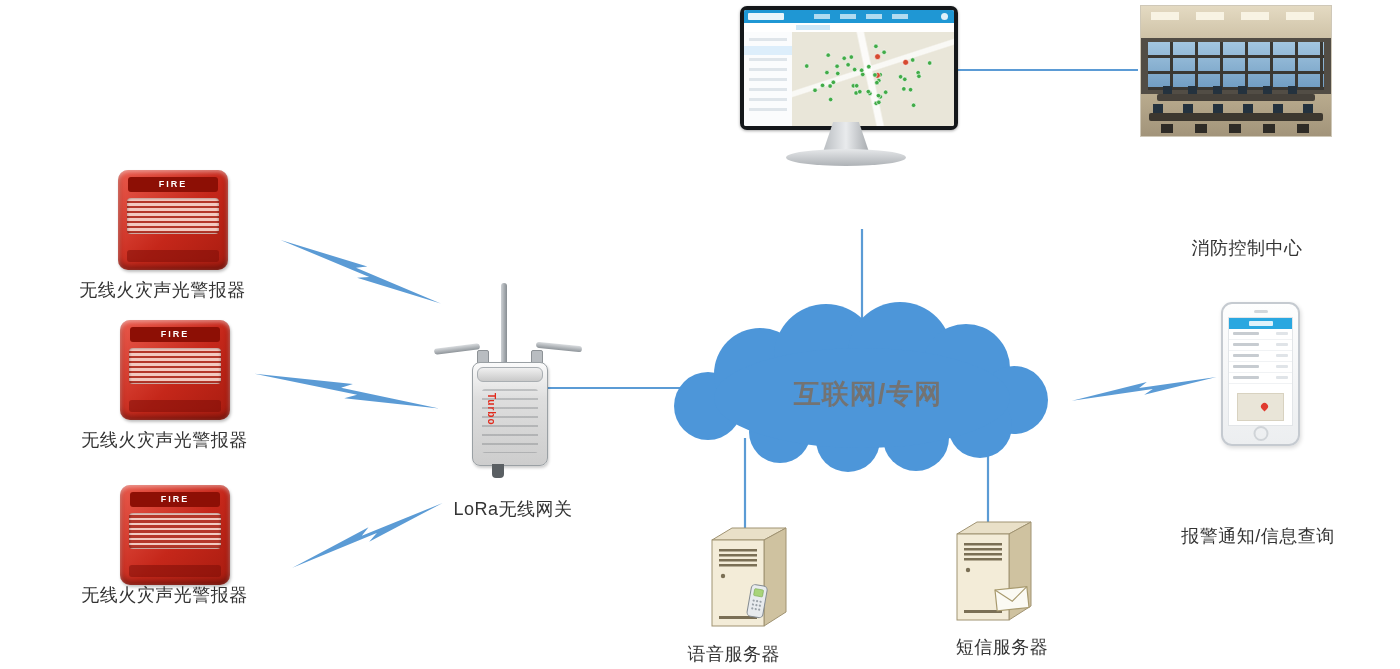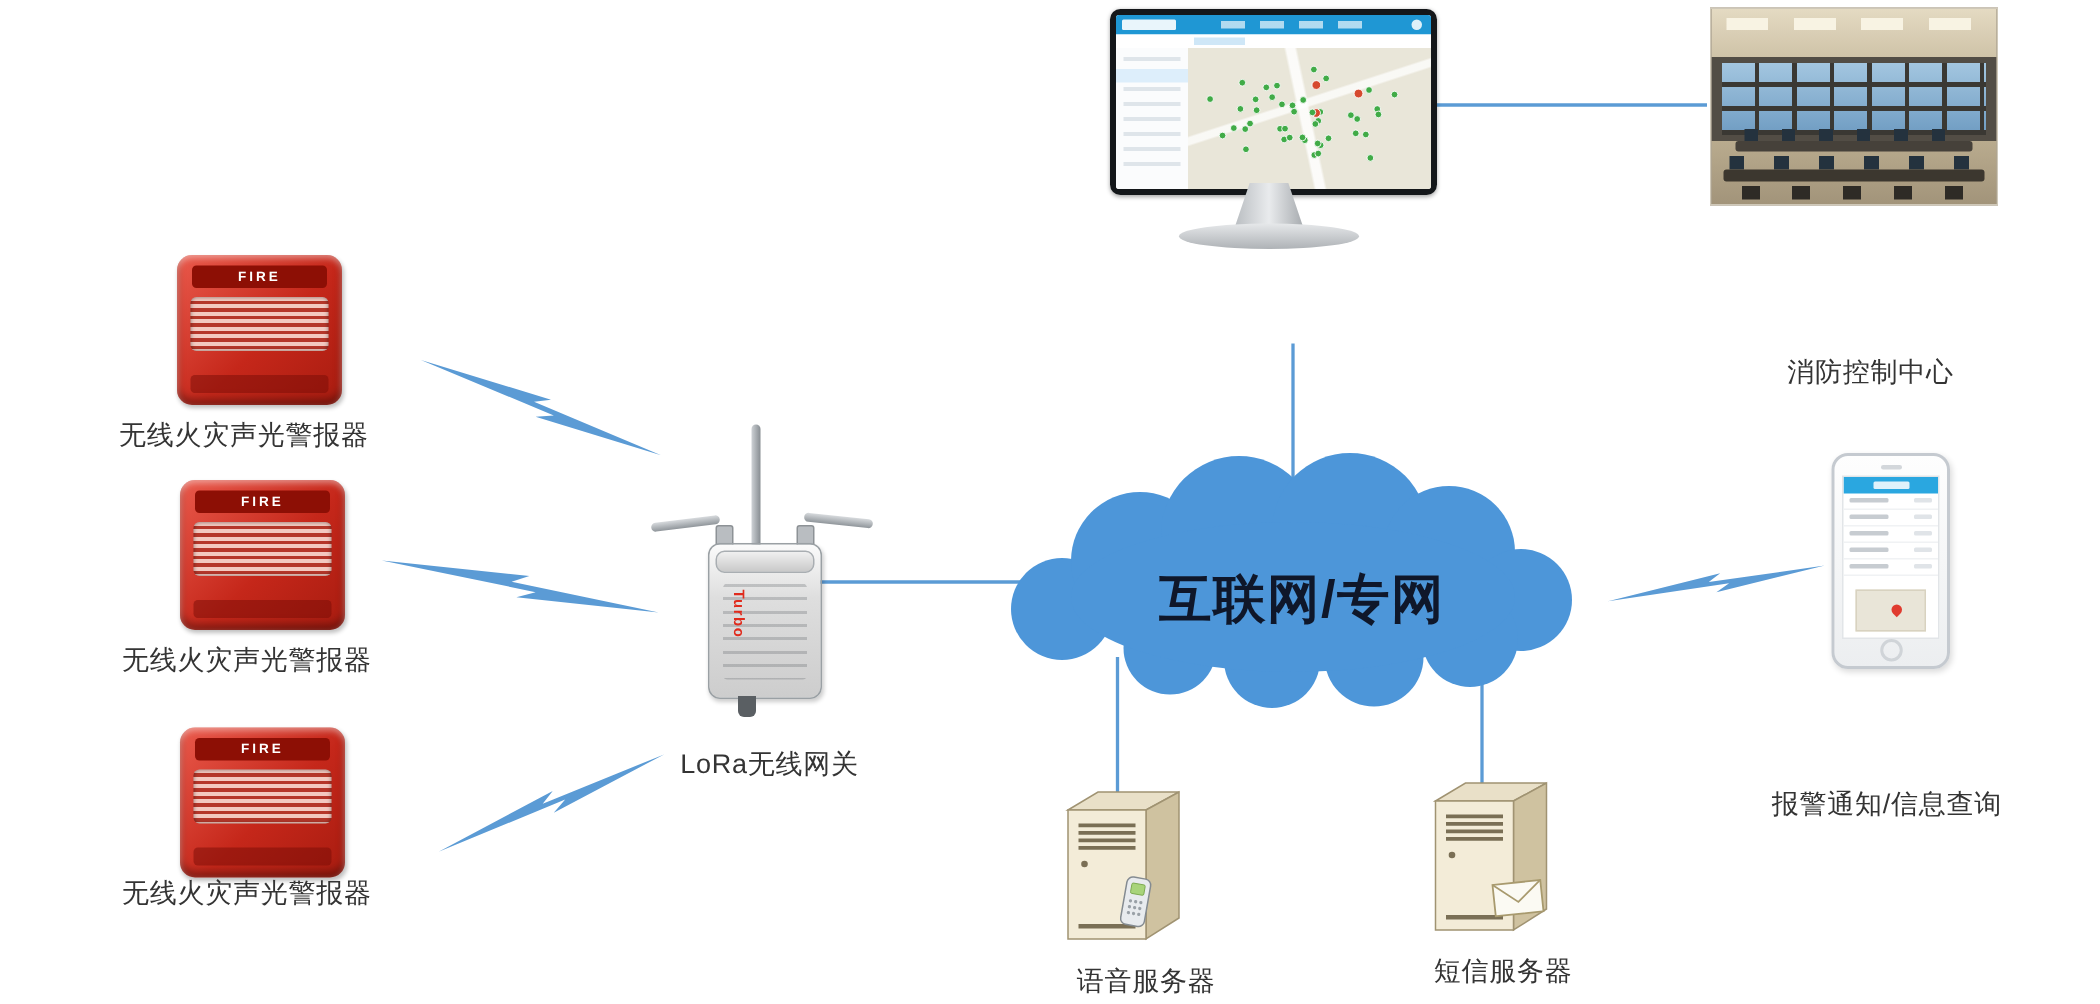--- a/index.html
+++ b/index.html
@@ -36,21 +36,21 @@
     border:1px solid #a9aeb2;border-radius:6px;}
   .gw-ribs{position:absolute;left:9px;right:9px;top:26px;bottom:12px;border-radius:3px;
     background:repeating-linear-gradient(180deg,rgba(90,95,100,.28) 0 2px,transparent 2px 9px);}
   .gw-brand{position:absolute;left:13px;top:30px;color:#e02b1d;font-size:10px;font-weight:bold;
     writing-mode:vertical-rl;letter-spacing:1px;}
   .gw-stub{position:absolute;left:62px;top:184px;width:12px;height:14px;background:#5a5f63;border-radius:0 0 4px 4px;}
 
   
   .cloud-svg{position:absolute;left:660px;top:296px;z-index:2;}
   .cloud-label{position:absolute;left:760px;top:376px;width:216px;z-index:3;text-align:center;
-    color:#0f172a;font-size:35px;font-weight:bold;letter-spacing:1px;}
+    color:#737373;font-size:27px;font-weight:bold;letter-spacing:1px;}
 
   
   .monitor{position:absolute;left:740px;top:6px;width:220px;height:170px;z-index:2;}
   .mon-bezel{position:absolute;left:0;top:0;width:210px;height:116px;background:#14171a;border-radius:7px;
     padding:4px;box-shadow:0 1px 3px rgba(0,0,0,.35);}
   .mon-screen{position:relative;width:100%;height:100%;background:#fff;overflow:hidden;border-radius:2px;}
   .mon-header{position:absolute;top:0;left:0;right:0;height:13px;background:#1f97d4;}
   .mon-header .chip{position:absolute;left:4px;top:3px;width:36px;height:7px;background:rgba(255,255,255,.9);border-radius:1px;}
   .mon-header .menu{position:absolute;left:70px;right:40px;top:4px;height:5px;
     background:repeating-linear-gradient(90deg,rgba(255,255,255,.65) 0 16px,transparent 16px 26px);}
@@ -323,16 +323,16 @@
       <polyline points="0,0 16,13 32,0" fill="none" stroke="#a89a6e" stroke-width="1.2"></polyline>
     </g>
   </svg>
 
   <div class="lbl" style="left:40px;top:278px;width:245px;">无线火灾声光警报器</div>
   <div class="lbl" style="left:42px;top:428px;width:245px;">无线火灾声光警报器</div>
   <div class="lbl" style="left:42px;top:583px;width:245px;">无线火灾声光警报器</div>
   <div class="lbl" style="left:433px;top:497px;width:160px;">LoRa无线网关</div>
   <div class="lbl" style="left:1157px;top:191px;width:180px;margin-top:45px;">消防控制中心</div>
   <div class="lbl" style="left:1162px;top:524px;width:192px;">报警通知/信息查询</div>
-  <div class="lbl" style="left:696px;top:642px;width:136px;">语音服务器</div>
+  <div class="lbl" style="left:644px;top:642px;width:136px;text-align:right;">语音服务器</div>
   <div class="lbl" style="left:934px;top:635px;width:136px;">短信服务器</div>
 
 </div>
 
 </body></html>

